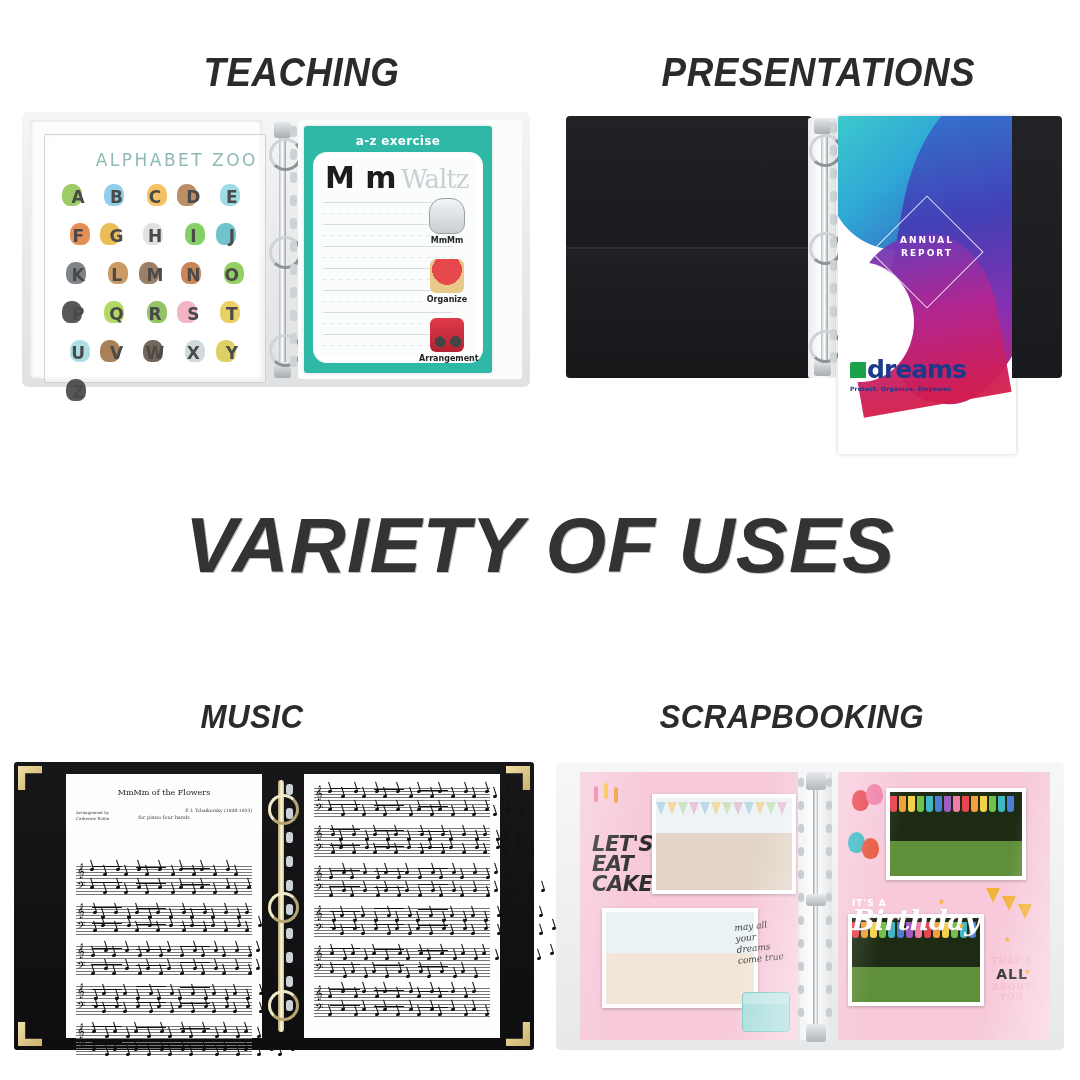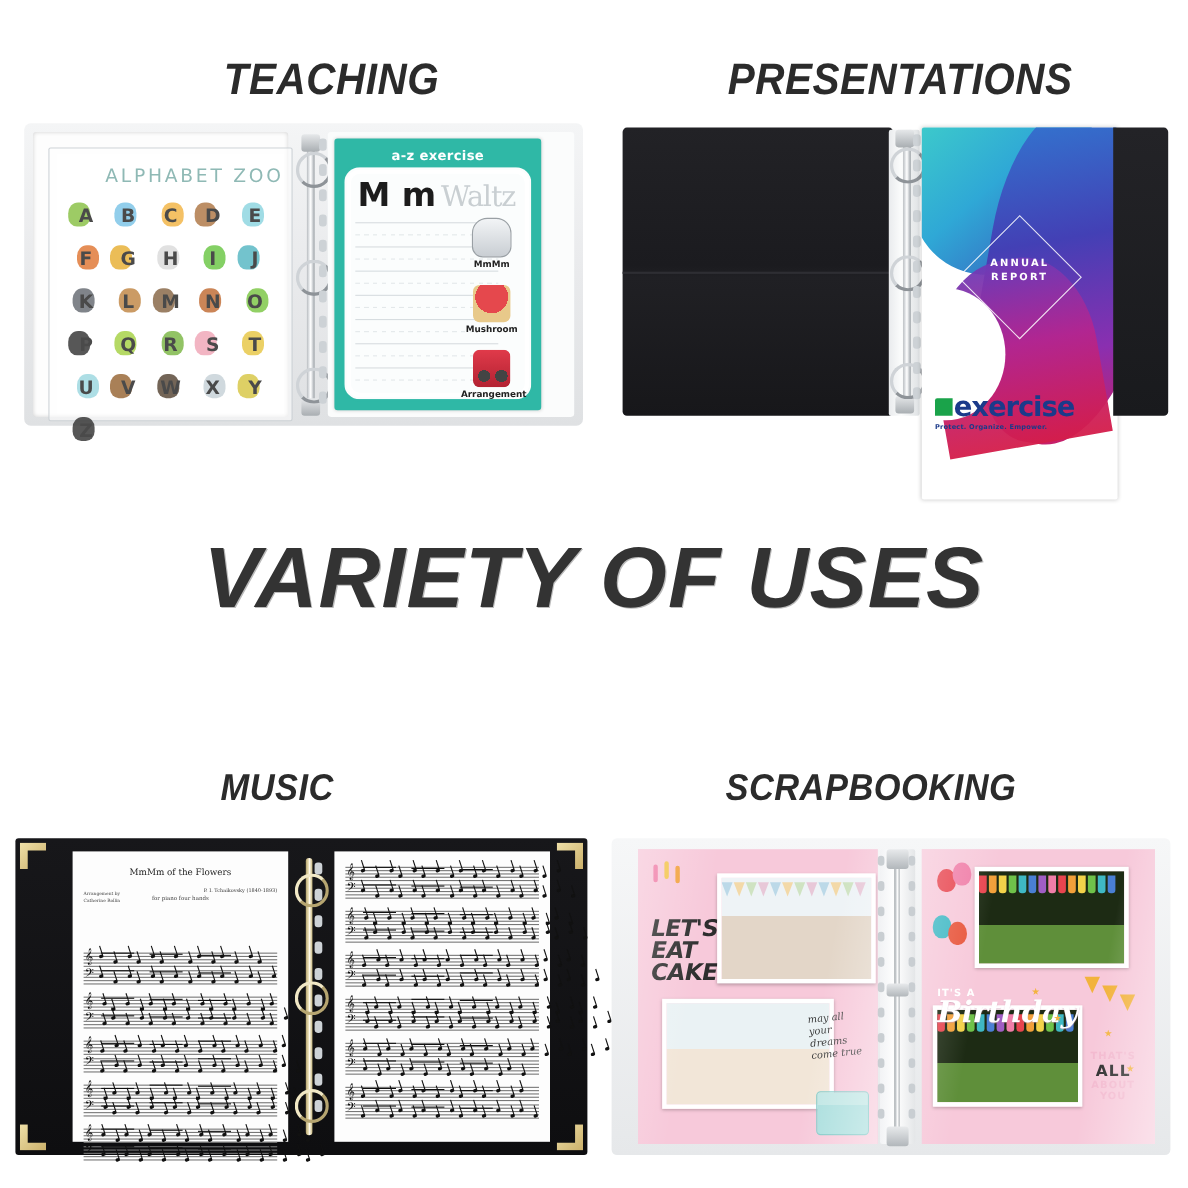--- a/index.html
+++ b/index.html
@@ -21,21 +21,21 @@
     letter-spacing:.5px;
     white-space:nowrap;
     transform:scaleX(.92);
   }
   #t-teaching{left:195px;top:50px;font-size:40px;}
   #t-presentations{left:648px;top:50px;font-size:40px;}
   #t-music{left:196px;top:697px;font-size:34px;}
   #t-scrapbooking{left:648px;top:697px;font-size:34px;}
 
   .main-title{
-    position:absolute;left:0;right:0;top:480px;
+    position:absolute;left:0;right:0;top:500px;
     text-align:center;
     font-style:italic;font-weight:bold;
     font-size:78px;letter-spacing:1px;
     color:#333333;
     text-shadow:1px 1px 0 #bbb;
   }
 
   
   .binder{position:absolute;}
 
@@ -576,21 +576,21 @@
               <i></i>
               <i class="dash"></i>
             </div>
           <div class="az-words" id="az-words">
               <div class="az-word">
                 <div class="ic mouse"></div>
                 <div class="lb">MmMm</div>
               </div>
               <div class="az-word">
                 <div class="ic mushroom"></div>
-                <div class="lb">Mushroom</div>
+                <div class="lb">Organize</div>
               </div>
               <div class="az-word">
                 <div class="ic motorcycle"></div>
                 <div class="lb">Arrangement</div>
               </div>
             </div>
         </div>
       </div>
     </div>
   </div>
@@ -628,21 +628,21 @@
       <div class="pr-blob2"></div>
       <div class="pr-blob3"></div>
       <div class="pr-blobwhite"></div>
       <div class="pr-diamond"></div>
       <div class="pr-dtext">
         <div>ANNUAL</div>
         <div>REPORT</div>
       </div>
       <div class="pr-logo">
         <div>
-          <span class="pr-logomark"></span><span class="pr-logotext">exercise</span>
+          <span class="pr-logomark"></span><span class="pr-logotext">dreams</span>
         </div>
         <div class="pr-tagline">Protect. Organize. Empower.</div>
       </div>
     </div>
     <div class="pr-rightflap"></div>
   </div>
 
   <div class="binder" id="music">
     <div class="mu-cover"></div>
     <div class="corner tl"></div>

